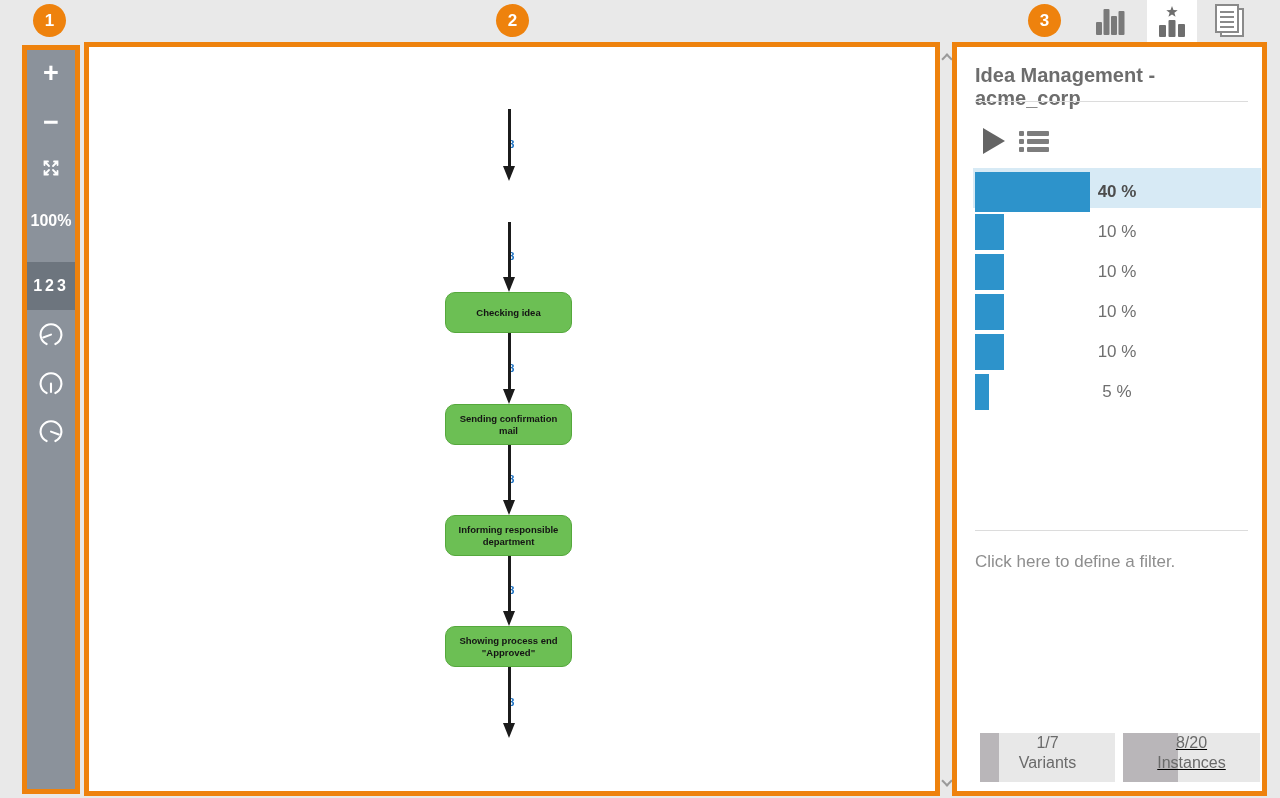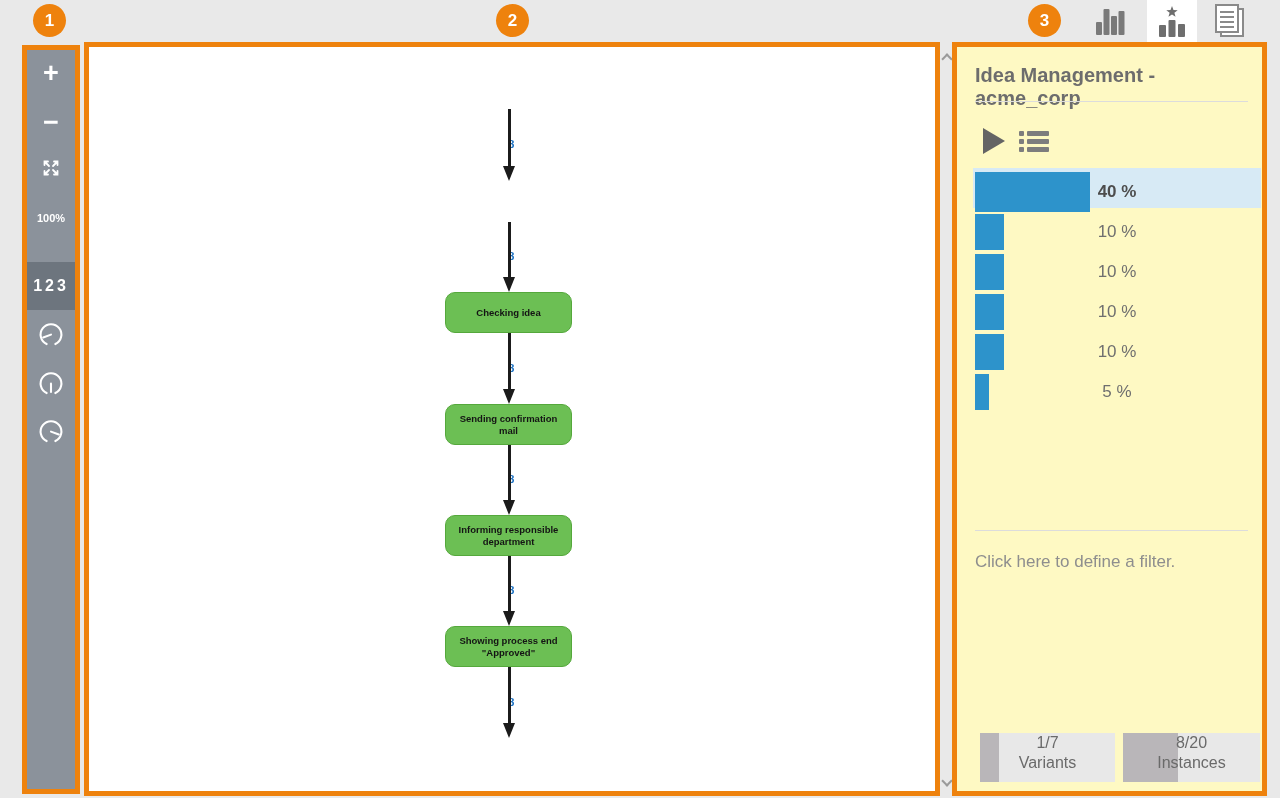--- a/index.html
+++ b/index.html
@@ -23,21 +23,21 @@
   
   .tab{position:absolute;top:0;height:42px;display:flex;align-items:center;justify-content:center;cursor:pointer;}
   #tab-statistics{left:1088px;width:46px;}
   #tab-variants{left:1147px;width:50px;background:#ffffff;}
   #tab-cases{left:1205px;width:50px;}
   
   .tbtn{position:absolute;left:0;width:48px;text-align:center;color:#fff;cursor:pointer;}
   #tb-plus{top:8px;font-size:27px;font-weight:bold;line-height:30px;}
   #tb-minus{top:57px;font-size:27px;font-weight:bold;line-height:30px;}
   #tb-expand{top:109px;height:22px;}
-  #tb-zoom{top:162px;font-size:11px;font-weight:bold;}
+  #tb-zoom{top:162px;font-size:16px;font-weight:bold;}
   #tb-tile{top:212px;height:48px;background:#6d757e;font-size:16px;font-weight:bold;
            line-height:48px;letter-spacing:3px;}
   #tb-g1{top:272px;}#tb-g2{top:321px;}#tb-g3{top:369px;}
   
   #canvas-inner{position:absolute;left:89px;top:47px;width:846px;height:744px;z-index:6;}
   .flow-node{
     position:absolute;left:356px;width:127px;height:41px;box-sizing:border-box;
     display:flex;align-items:center;justify-content:center;text-align:center;
     font-size:9.5px;line-height:11.5px;font-weight:bold;color:#141414;padding:0 4px;cursor:pointer;
   }
@@ -49,21 +49,21 @@
          border-left:6.5px solid transparent;border-right:6.5px solid transparent;
          border-top:15px solid #1b1b1b;}
   .elabel{position:absolute;left:7px;top:50%;transform:translateY(-58%);z-index:1;
           color:#2073c2;font-size:11.5px;font-weight:bold;}
   
   #vscroll{left:941px;top:47px;width:11px;height:746px;z-index:4;}
   .chev{position:absolute;left:2px;width:6px;height:6px;border-top:2px solid #9a9a9a;border-right:2px solid #9a9a9a;}
   .chev-up{top:8px;transform:rotate(-45deg);}
   .chev-down{bottom:8px;transform:rotate(135deg);}
   
-  #panel-inner{position:absolute;left:957px;top:47px;width:305px;height:744px;z-index:6;background:#fef9c3;}
+  #panel-inner{position:absolute;left:957px;top:47px;width:305px;height:744px;z-index:6;background:#ffffff;}
   #p-title{position:absolute;left:18px;top:17px;font-size:20px;font-weight:bold;color:#6d6d6d;}
   .pdiv{position:absolute;left:18px;right:14px;height:1px;background:#dcdcdc;}
   #p-div1{top:54px;}
   #p-div2{top:483px;}
   #p-play{position:absolute;left:26px;top:81px;width:0;height:0;cursor:pointer;
           border-left:22px solid #646464;border-top:13px solid transparent;border-bottom:13px solid transparent;}
   #p-list{position:absolute;left:62px;top:84px;cursor:pointer;}
   #p-list .lrow{height:5px;margin-bottom:3px;display:flex;}
   #p-list .dot{width:5px;height:5px;background:#7d7d7d;margin-right:3px;border-radius:1px;}
   #p-list .bar2{width:22px;height:5px;background:#7d7d7d;border-radius:1px;}
@@ -71,21 +71,21 @@
   .vrow{position:relative;height:40px;cursor:pointer;}
   .vrow .bar{position:absolute;left:2px;top:6px;height:36px;background:#2d93cb;}
   .vrow.sel{background:#d7eaf5;}
   .vrow.sel .bar{top:4px;height:40px;}
   .vlabel{position:absolute;left:0;width:100%;text-align:center;line-height:48px;
           font-size:17px;color:#6f6f6f;}
   .vrow.sel .vlabel{color:#4d4d4d;font-weight:bold;}
   #p-filter{position:absolute;left:18px;top:505px;font-size:17px;color:#8e8e8e;cursor:pointer;}
   .stat{position:absolute;top:686px;height:49px;background:#e8e8e8;cursor:pointer;}
   #stat-variants{left:23px;width:135px;}
-  #stat-instances{left:166px;width:137px;}
+  #stat-instances{left:166px;width:137px;text-decoration:underline;}
   .sfill{position:absolute;left:0;top:0;bottom:0;background:#b9b6b9;}
   .stext{position:relative;text-align:center;color:#6a6a6a;font-size:16px;line-height:20px;}
 </style>
 </head>
 <body>
 
 <div class="badge" style="left:33px;">1</div>
 <div class="badge" style="left:496px;">2</div>
 <div class="badge" style="left:1028px;">3</div>
 

